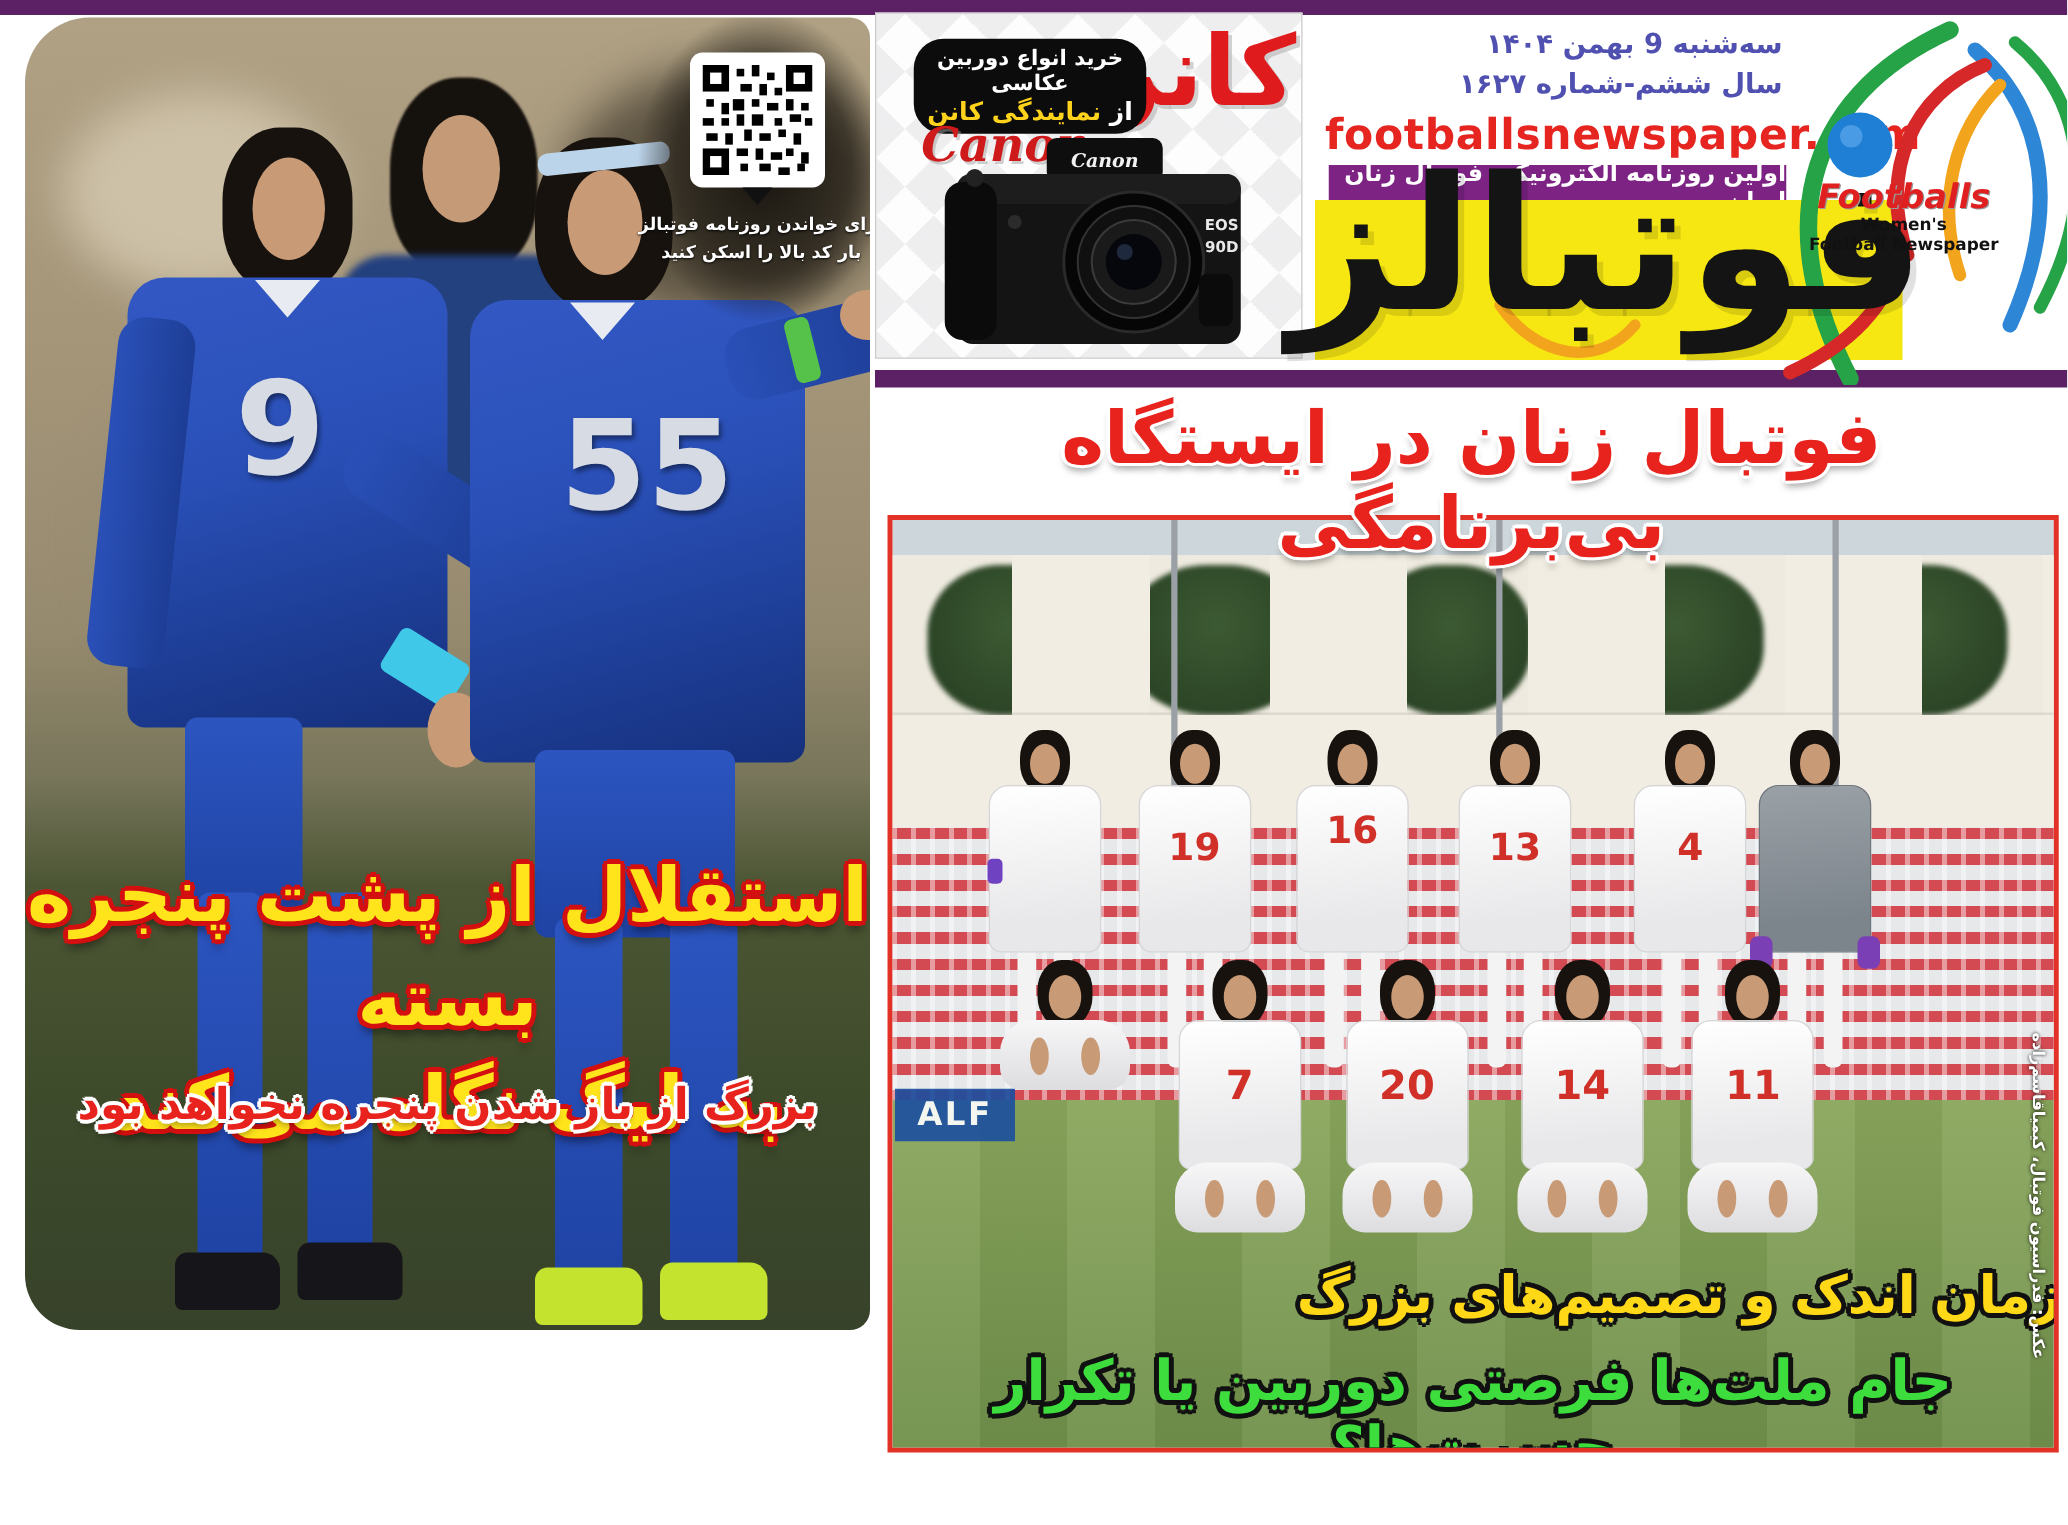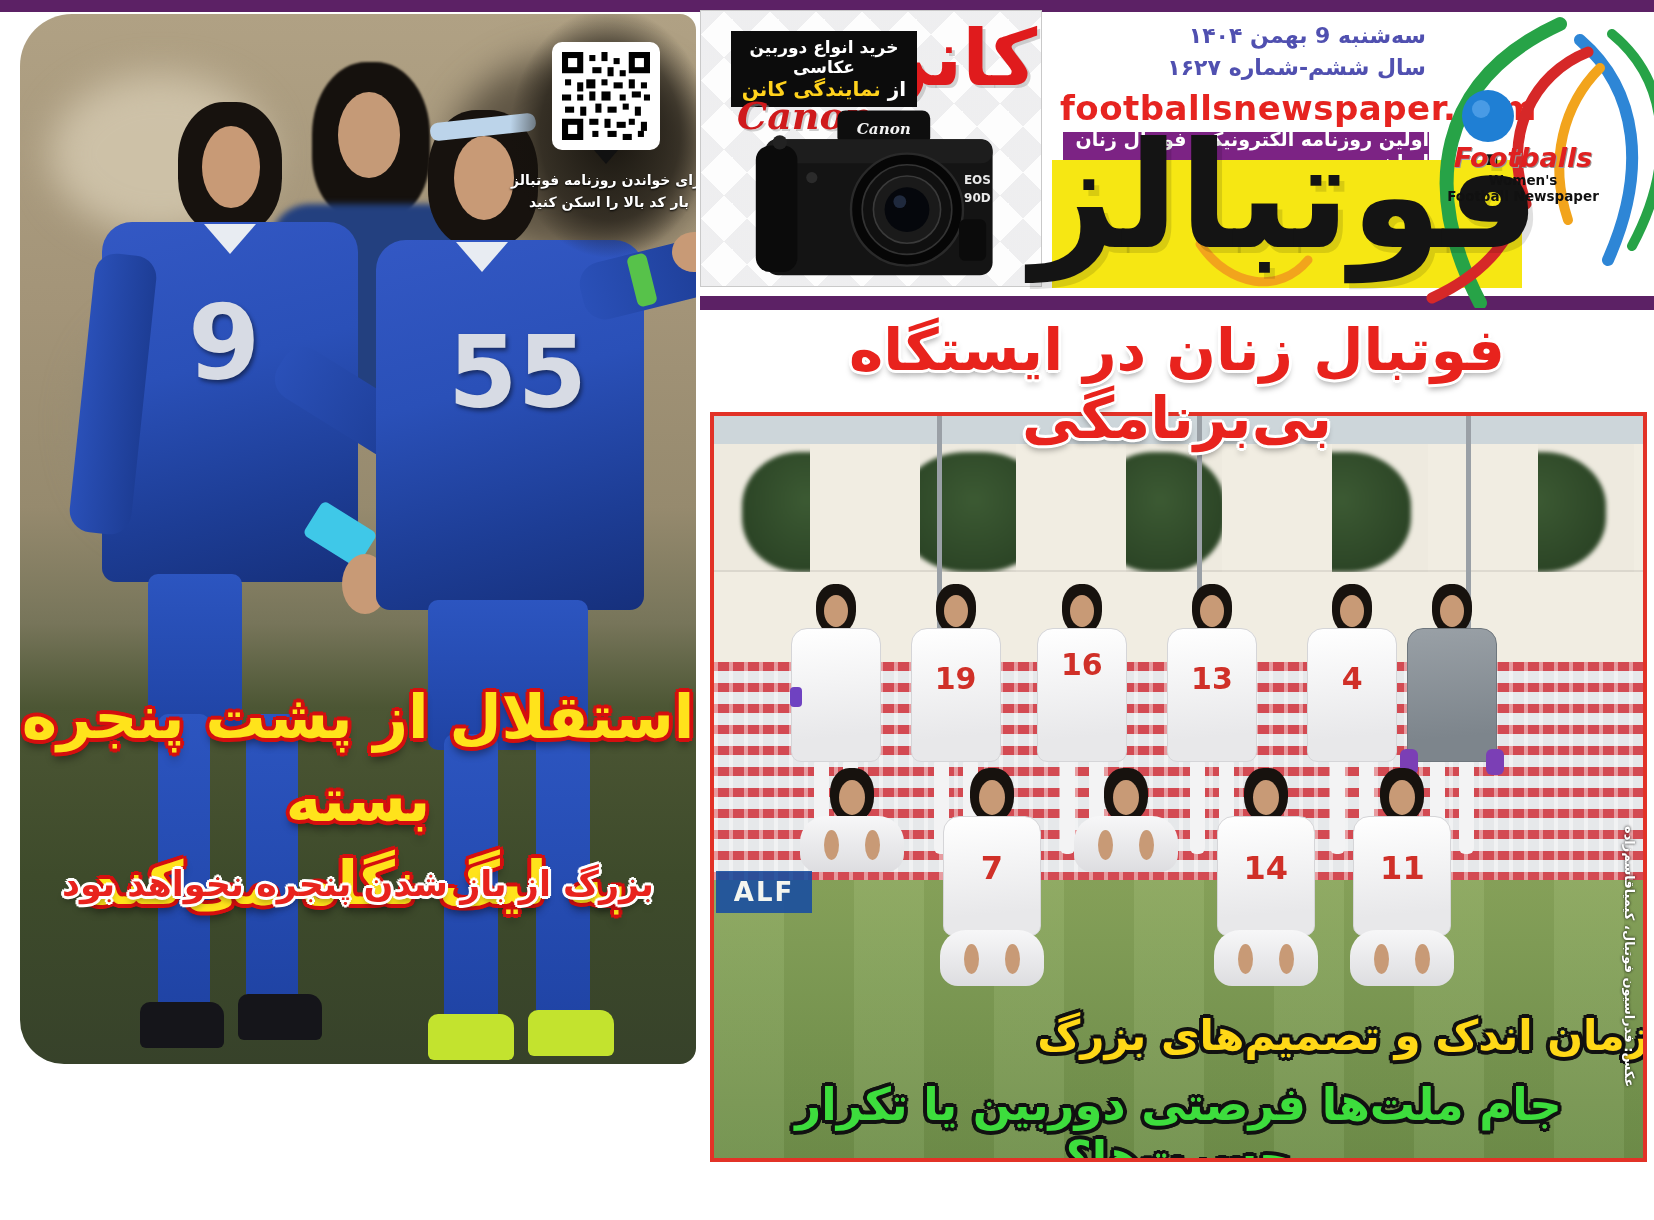--- a/index.html
+++ b/index.html
@@ -61,21 +61,21 @@
   #purple-box{left:10px;top:1076px;width:688px;height:130px;background:#6f2470;border:3px solid #b53ab5;box-sizing:border-box;
     display:flex;flex-direction:column;justify-content:center;}
   #purple-box .line{font-size:43px;line-height:1.22;}
 
   
   #canon-ad{left:700px;top:10px;width:342px;height:277px;background:
     linear-gradient(45deg,rgba(210,210,214,.35) 25%,transparent 25%,transparent 75%,rgba(210,210,214,.35) 75%),
     linear-gradient(-45deg,rgba(210,210,214,.35) 25%,transparent 25%,transparent 75%,rgba(210,210,214,.35) 75%),#fdfdfd;
     background-size:46px 46px;border:1px solid #c9c9c9;box-sizing:border-box;overflow:hidden;}
   #canon-fa{position:absolute;right:4px;top:2px;font-size:78px;font-weight:900;color:#e01b1d;letter-spacing:-2px;text-shadow:3px 3px 0 rgba(180,180,180,.6);}
-  #canon-black{position:absolute;left:30px;top:20px;width:186px;background:#0c0c0c;padding:6px 10px;box-sizing:border-box;}
+  #canon-black{position:absolute;left:30px;top:20px;width:186px;background:#0c0c0c;padding:6px 10px;box-sizing:border-box;border-radius:24px;}
   #canon-black .l1{color:#fff;font-size:17px;font-weight:bold;}
   #canon-black .l2{font-size:20px;font-weight:900;color:#ffd21c;}
   #canon-black .l2 .from{color:#fff;}
   #canon-logo-en{position:absolute;left:36px;top:82px;font-size:38px;font-weight:900;font-style:italic;color:#cf1a1c;font-family:"DejaVu Serif",serif;text-shadow:2px 2px 0 rgba(160,160,160,.5);}
   #camera{position:absolute;left:42px;top:96px;}
 
   
   #hdr-dates{left:1066px;top:20px;width:360px;font-size:22px;line-height:1.45;color:#5050b0;font-weight:bold;}
   #hdr-site{left:1060px;top:88px;width:370px;font-size:34px;font-weight:900;color:#e62420;letter-spacing:.5px;}
   #hdr-banner{left:1063px;top:132px;width:366px;height:36px;background:#7c2384;color:#fff;font-size:19px;font-weight:bold;
@@ -412,20 +412,23 @@
           </div>
           <div class="tp-kneel">
             <div class="h1"></div>
             <div class="h2"></div>
           </div>
         </div>
         <div class="tp-player" style="left: 44.3%; top: 352px; z-index: 4;">
           <div class="tp-head" style="width:44px;height:54px;">
             <div class="tp-face" style="width:26px;height:35px;"></div>
           </div>
+          <div class="tp-torso" style="width:96px;height:118px;">
+            <span class="tp-num" style="font-size:32px;">20</span>
+          </div>
           <div class="tp-kneel">
             <div class="h1"></div>
             <div class="h2"></div>
           </div>
         </div>
         <div class="tp-player" style="left: 59.4%; top: 352px; z-index: 4;">
           <div class="tp-head" style="width:44px;height:54px;">
             <div class="tp-face" style="width:26px;height:35px;"></div>
           </div>
           <div class="tp-torso" style="width:96px;height:118px;">

